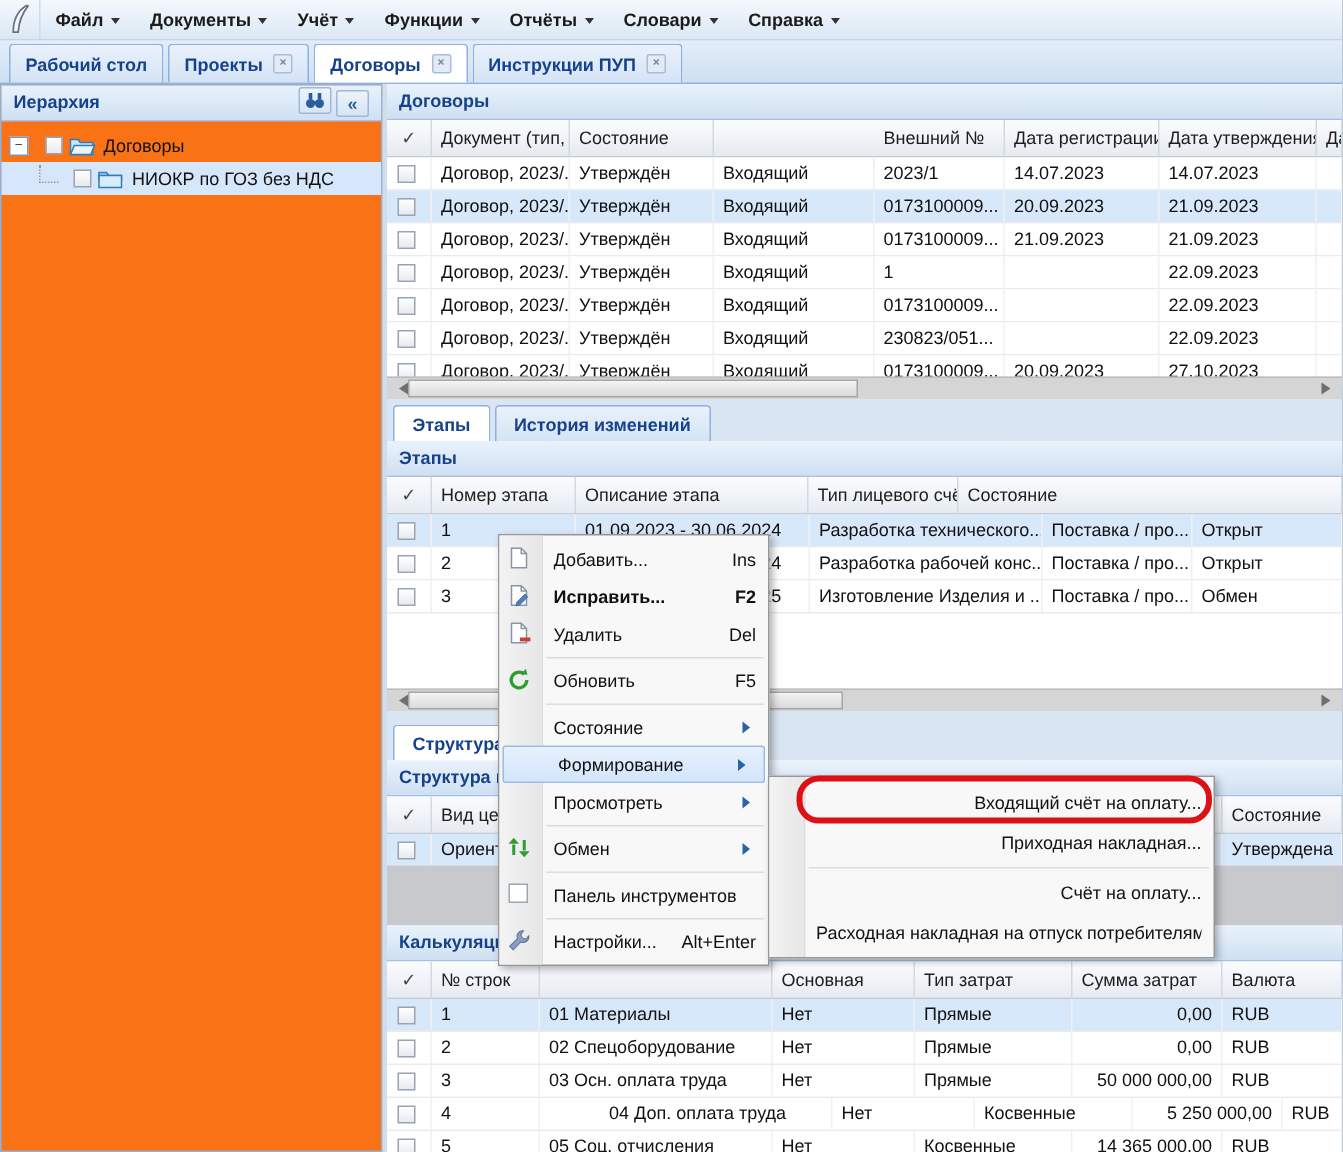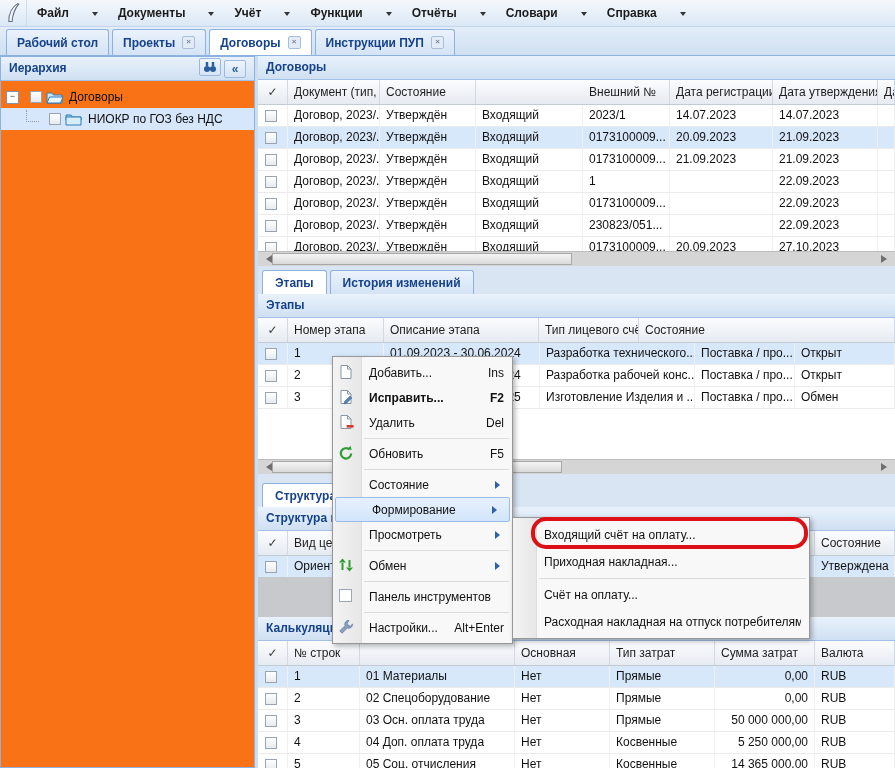--- a/index.html
+++ b/index.html
@@ -3,21 +3,21 @@
 <meta charset="utf-8">
 <style>
   html,body{margin:0;padding:0;background:#9aa5b1;}
   #app{position:relative;width:895px;height:768px;overflow:hidden;background:#dfe9f5;
        font-family:"Liberation Sans",sans-serif;font-size:12px;color:#111;}
   
   #menubar{position:absolute;left:0;top:0;width:895px;height:27px;display:flex;align-items:center;
            background:linear-gradient(#f4f8fc,#dbe8f5);border-bottom:1px solid #c2d4e9;box-sizing:border-box;}
   #logo{width:26px;height:26px;display:flex;align-items:center;justify-content:center;border-right:1px solid #cddcec;}
   #menubar-items{display:flex;align-items:center;}
-  .mbar-item{display:flex;align-items:center;gap:23px;padding:4px 10px;font-weight:bold;color:#1b1b1b;cursor:default;}
+  .mbar-item{display:flex;align-items:center;gap:5px;padding:4px 10px;font-weight:bold;color:#1b1b1b;cursor:default;}
   .mbar-arrow{width:0;height:0;border:3.5px solid transparent;border-top:4px solid #333;margin-top:4px;}
   
   #tabbar{position:absolute;left:0;top:27px;width:895px;height:29px;display:flex;align-items:flex-end;
           gap:3px;padding-left:6px;box-sizing:border-box;background:linear-gradient(#e3edf9,#cfe0f1);
           border-bottom:1px solid #8db2e0;}
   .tab{height:26px;display:flex;align-items:center;padding:0 10px;border:1px solid #8db2e0;border-bottom:none;
        border-radius:3px 3px 0 0;background:linear-gradient(#eaf2fc,#d4e3f5);color:#15428b;font-weight:bold;box-sizing:border-box;}
   .tab.active{background:#fff;}
   .tab-close{display:inline-block;width:11px;height:11px;margin-left:7px;background:#e3ebf6;border:1px solid #a9bed9;
              border-radius:2px;color:#76859c;font-size:8px;line-height:9px;text-align:center;font-weight:bold;}
@@ -78,21 +78,21 @@
   
   .menu{position:absolute;background:#f8f8f8;border:1px solid #979797;box-shadow:2px 2px 5px rgba(0,0,0,.3);
         padding:3px 0;box-sizing:border-box;}
   #ctx-menu{left:332px;top:356px;width:181px;z-index:50;}
   #sub-menu{left:512px;top:517px;width:298px;z-index:55;}
   .menu::before{content:"";position:absolute;left:0;top:0;bottom:0;background:linear-gradient(to right,#f3f3f3,#e7e7e7);
         border-right:1px solid #ddd;}
   #ctx-menu::before{width:28px;}
   #sub-menu::before{width:23px;}
   .menu-item{position:relative;height:25px;display:flex;align-items:center;padding:0 8px 0 36px;z-index:2;}
-  #sub-menu .menu-item{height:27px;padding-left:31px;}
+  #sub-menu .menu-item{height:27px;padding-left:31px;text-align:right;}
   .menu-item.b .mi-label,.menu-item.b .mi-short{font-weight:bold;}
   .menu-item.hl{background:linear-gradient(#e7f1fd,#d2e5fb);border:1px solid #99bbe8;border-radius:2px;
         margin:0 2px;height:23px;}
   .mi-icon{position:absolute;left:5px;top:4px;width:16px;height:16px;}
   .mi-label{flex:1 1 auto;white-space:nowrap;overflow:hidden;}
   .mi-short{margin-left:10px;}
   .mi-arrow{width:0;height:0;border:4px solid transparent;border-left:5px solid #2a62a5;margin-left:6px;flex:0 0 auto;}
   .menu-sep{position:relative;height:6px;z-index:2;}
   #ctx-menu .menu-sep::after{content:"";position:absolute;left:31px;right:3px;top:3px;border-top:1px solid #dcdcdc;}
   #sub-menu .menu-sep::after{content:"";position:absolute;left:26px;right:3px;top:3px;border-top:1px solid #dcdcdc;}
@@ -431,21 +431,21 @@
           <div class="td" style="width: 95px;">Нет</div>
           <div class="td" style="width: 105px;">Прямые</div>
           <div class="td ralign" style="width: 100px;">50 000 000,00</div>
           <div class="td td-flex">RUB</div>
         </div>
         <div class="trow">
           <div class="td td-cb" style="width: 30px;">
             <span class="cb"></span>
           </div>
           <div class="td" style="width: 72px;">4</div>
-          <div class="td" style="width: 155px;">04 Доп. оплата труда</div>
+          <div class="td" style="width: 155px; margin-left: 40px;">04 Доп. оплата труда</div>
           <div class="td" style="width: 95px;">Нет</div>
           <div class="td" style="width: 105px;">Косвенные</div>
           <div class="td ralign" style="width: 100px;">5 250 000,00</div>
           <div class="td td-flex">RUB</div>
         </div>
         <div class="trow">
           <div class="td td-cb" style="width: 30px;">
             <span class="cb"></span>
           </div>
           <div class="td" style="width: 72px;">5</div>

